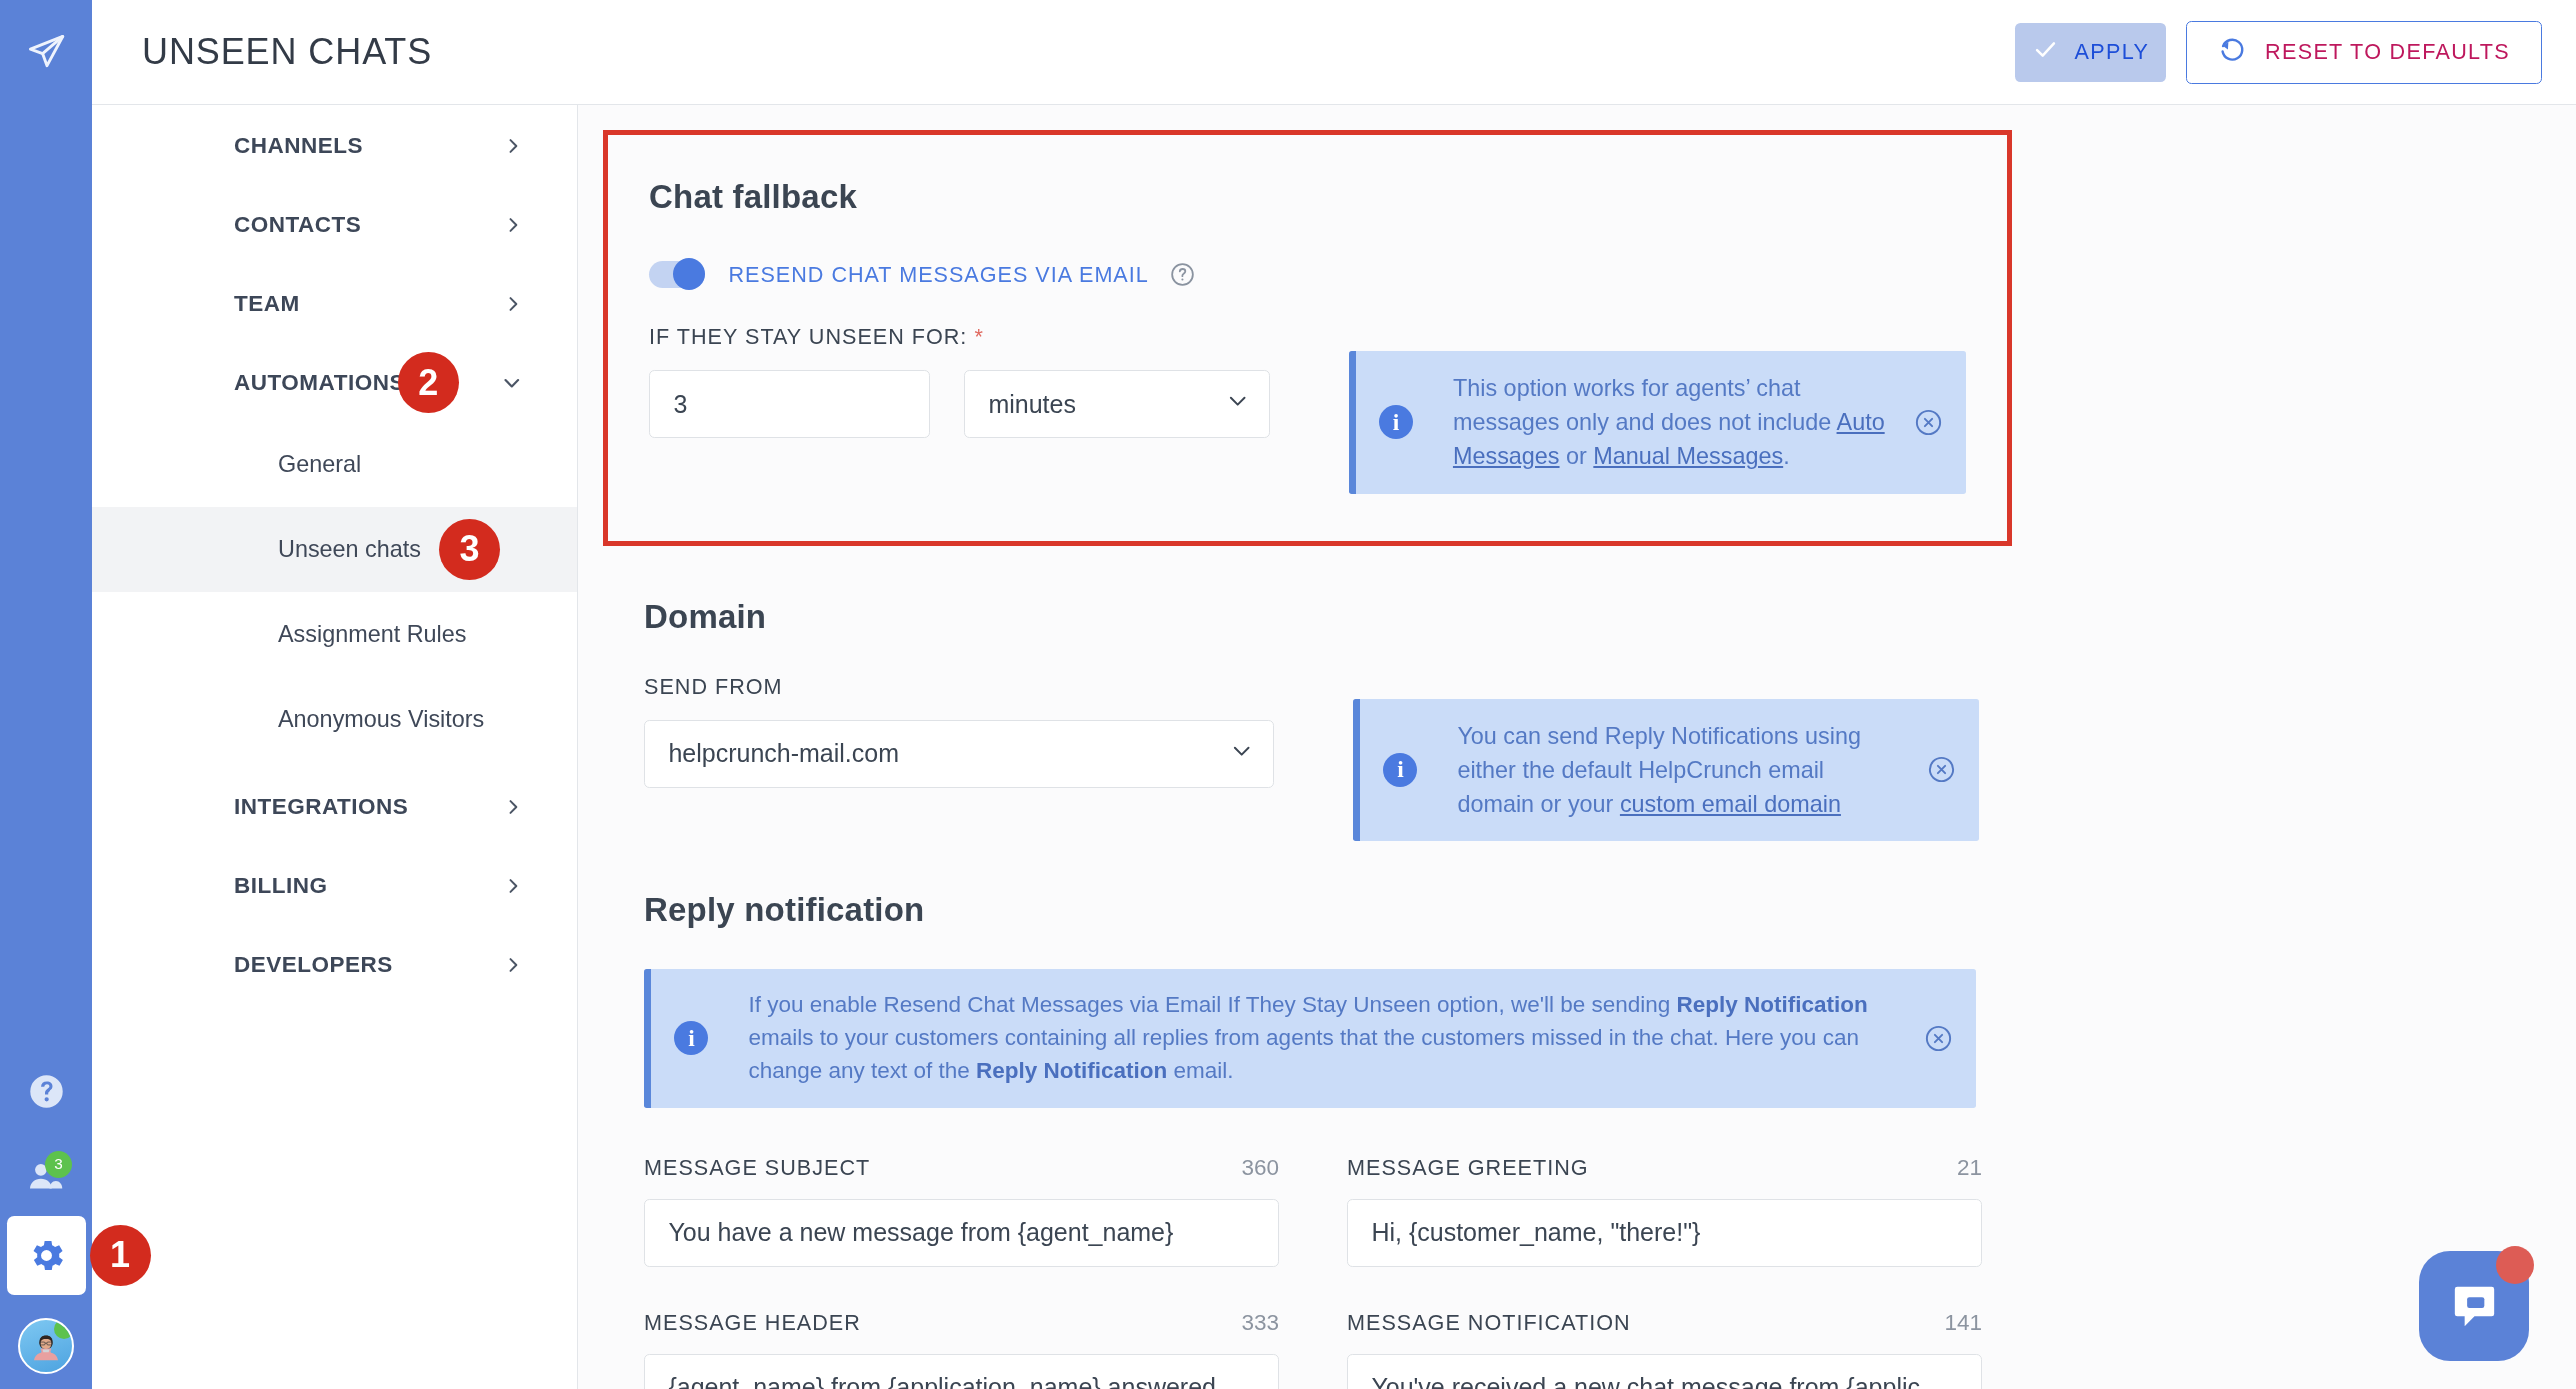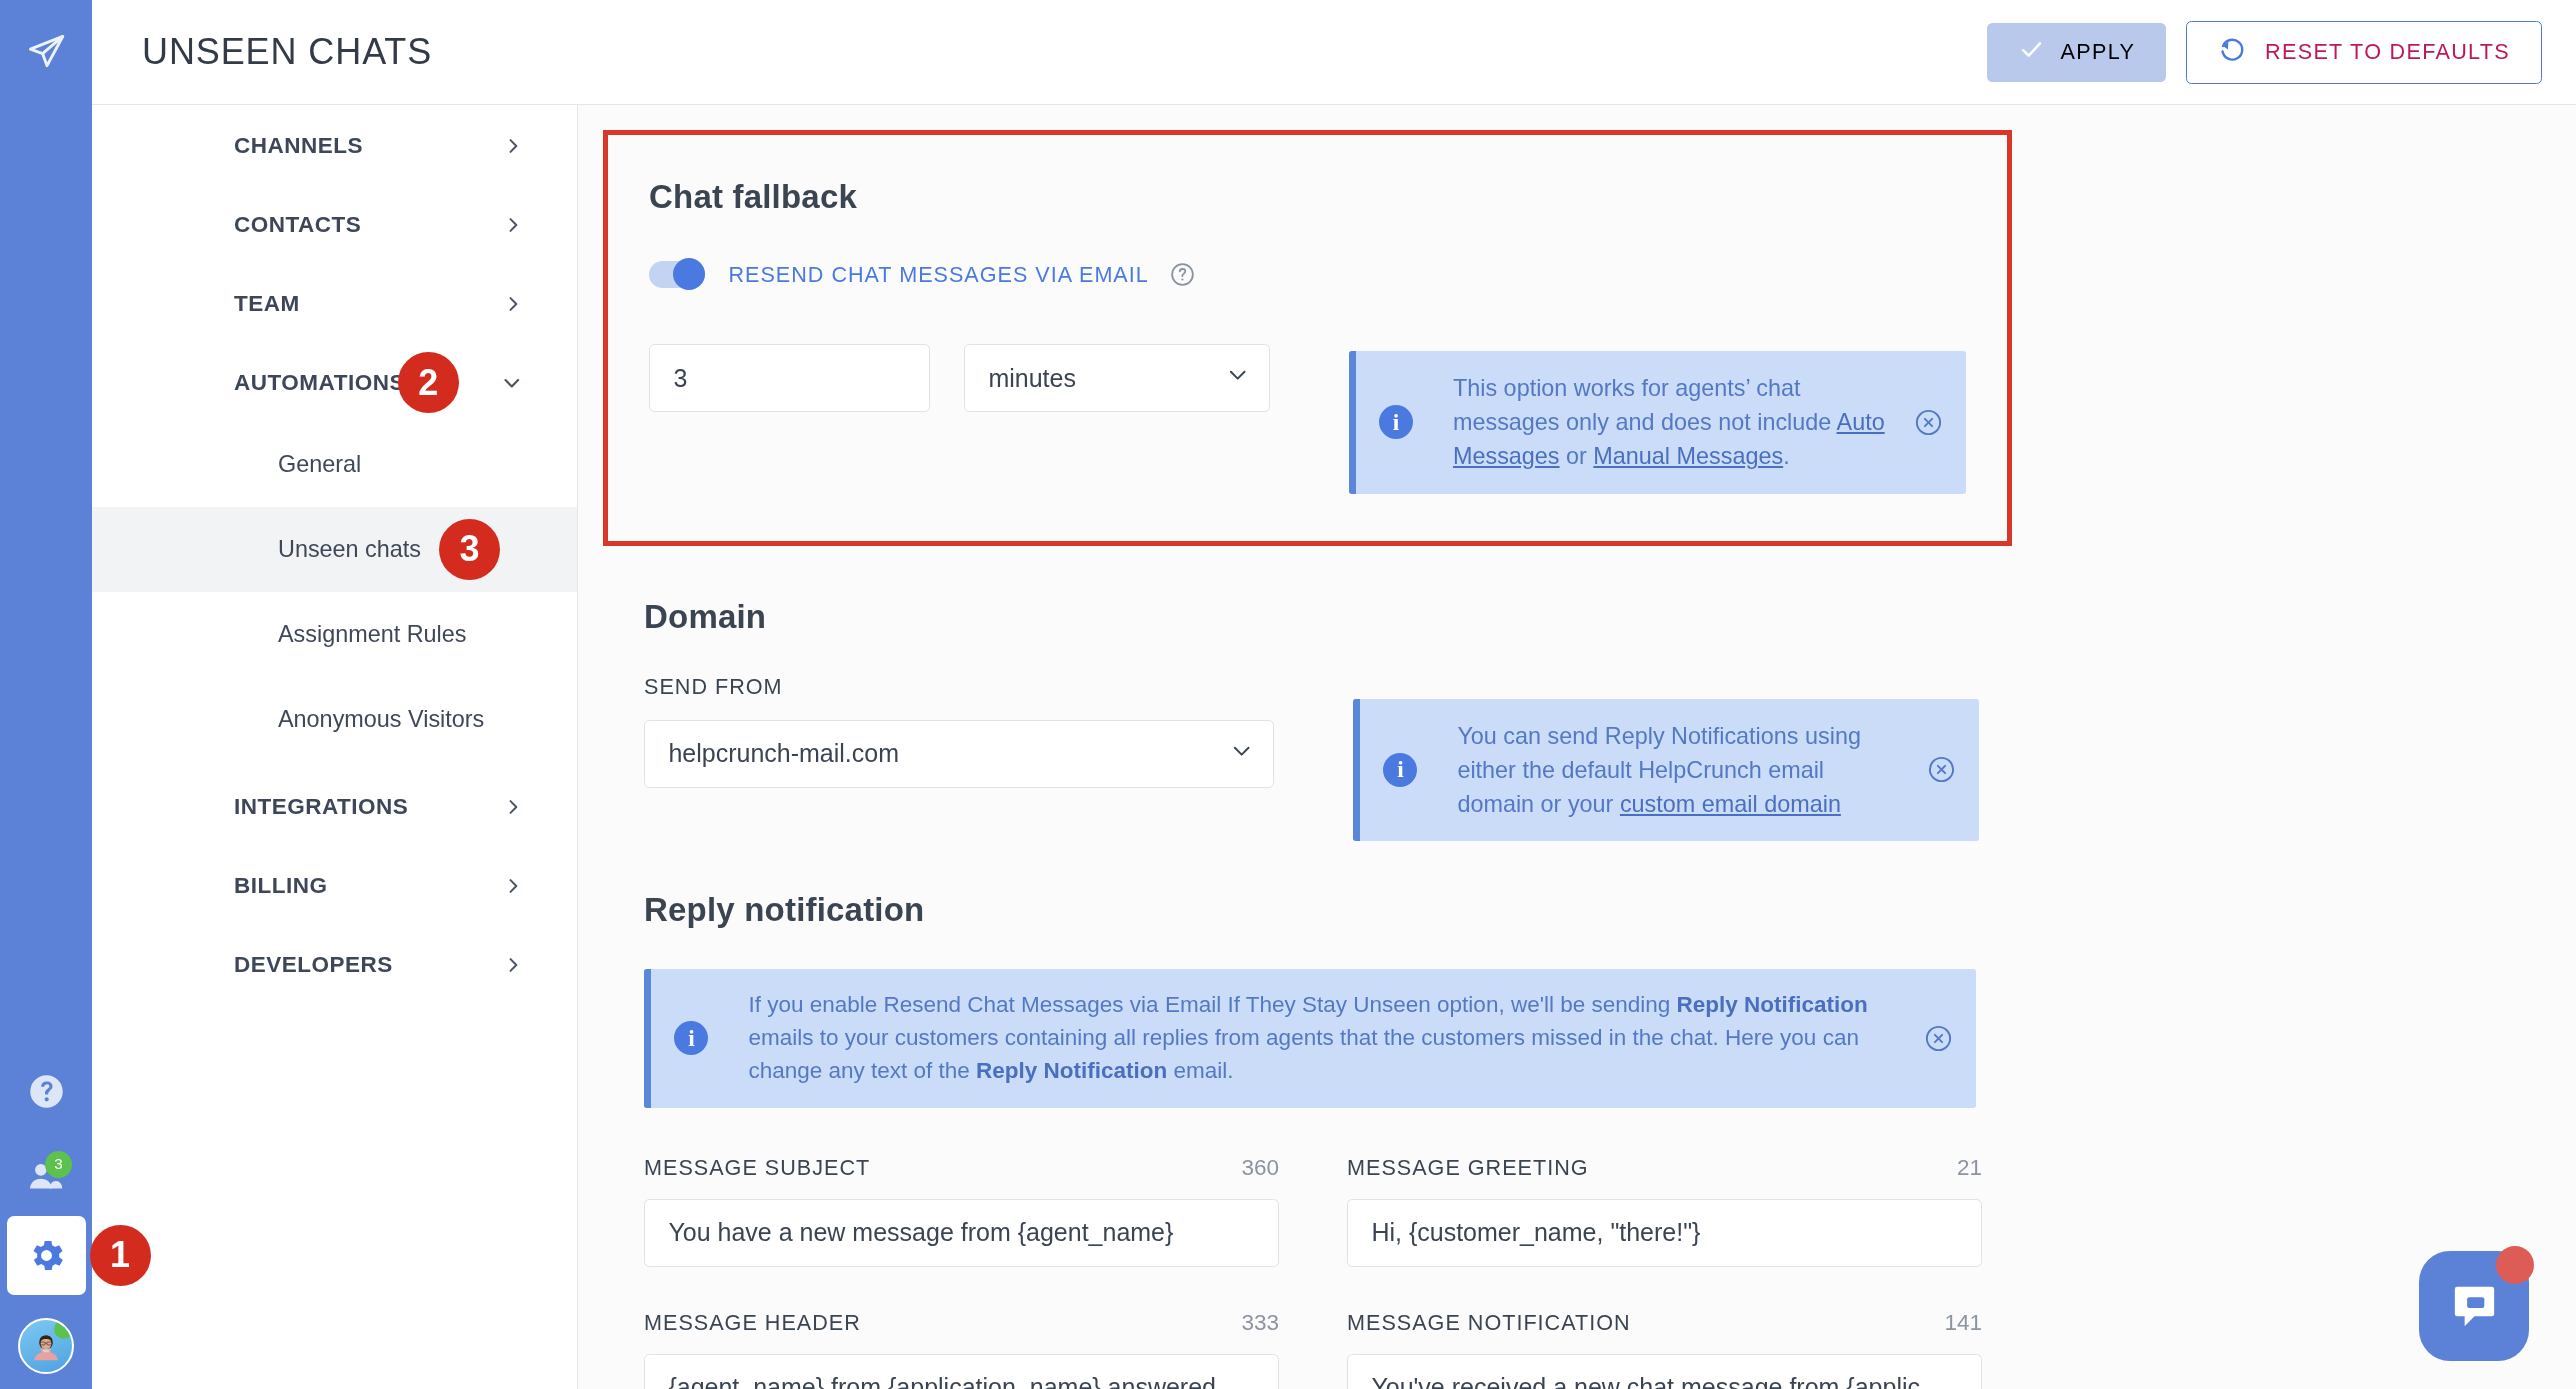--- a/index.html
+++ b/index.html
@@ -97,22 +97,22 @@
     position: absolute; left: 92px; top: 0; right: 0; height: 105px;
     background: #fff; border-bottom: 0.9px solid #e3e6ea;
     display: flex; align-items: center; z-index: 20;
   }
   .page-title {
     margin-left: 50px; font-size: 36px; font-weight: 300;
     color: #333b47; letter-spacing: 0.9px;
   }
   .topbar-actions { margin-left:auto; display:flex; align-items:center; gap: 20px; margin-right: 34px; }
   .btn-apply {
-    background:#b9c9ec; color:#000000; border:none; border-radius: 5.4px;
-    height: 59px; padding: 0 31px; display:flex; align-items:center; gap: 16px;
+    background:#b9c9ec; color:#1d4ed8; border:none; border-radius: 5.4px;
+    height: 59px; padding: 0 17px; display:flex; align-items:center; gap: 16px;
     font-size: 21.6px; letter-spacing:1.3px; cursor: pointer;
   }
   .btn-reset {
     background:#fff; color:#be185d; border:1.8px solid #4a7ae0; border-radius: 5.4px;
     height: 63px; padding: 0 31px; display:flex; align-items:center; gap: 18px;
     font-size: 21.6px; letter-spacing:1.3px; cursor: pointer;
   }
 
   
   .main {
@@ -435,20 +435,24 @@
             <svg width="27" height="27" viewBox="0 0 24 24" fill="none" stroke="#8a93a0" stroke-width="1.6">
                 <circle cx="12" cy="12" r="9.2"></circle>
                 <path d="M9.6 9.3c.15-1.4 1.1-2.2 2.5-2.2 1.4 0 2.4.8 2.4 2 0 1-.5 1.5-1.5 2.2-.9.6-1.1 1-1.1 1.8v.4" stroke-linecap="round"></path>
                 <circle cx="11.95" cy="16.4" r=".95" fill="#8a93a0" stroke="none"></circle>
               </svg>
           </span>
         </div>
 
         <div class="row2">
           <div class="left-col">
+            <div class="field-label">
+              <span>IF THEY STAY UNSEEN FOR:</span>
+              <span class="req">*</span>
+            </div>
             <div class="inputs">
               <div class="txt-input" style="width:281px;">3</div>
               <div class="sel-input" style="width:306px;">
                 <span>minutes</span>
                 <span>
                   <svg width="23.4" height="23.4" viewBox="0 0 24 24" fill="none" stroke="#3b4552" stroke-width="2" stroke-linecap="round" stroke-linejoin="round">
                       <path d="M5 9l7 7 7-7"></path>
                     </svg>
                 </span>
               </div>

